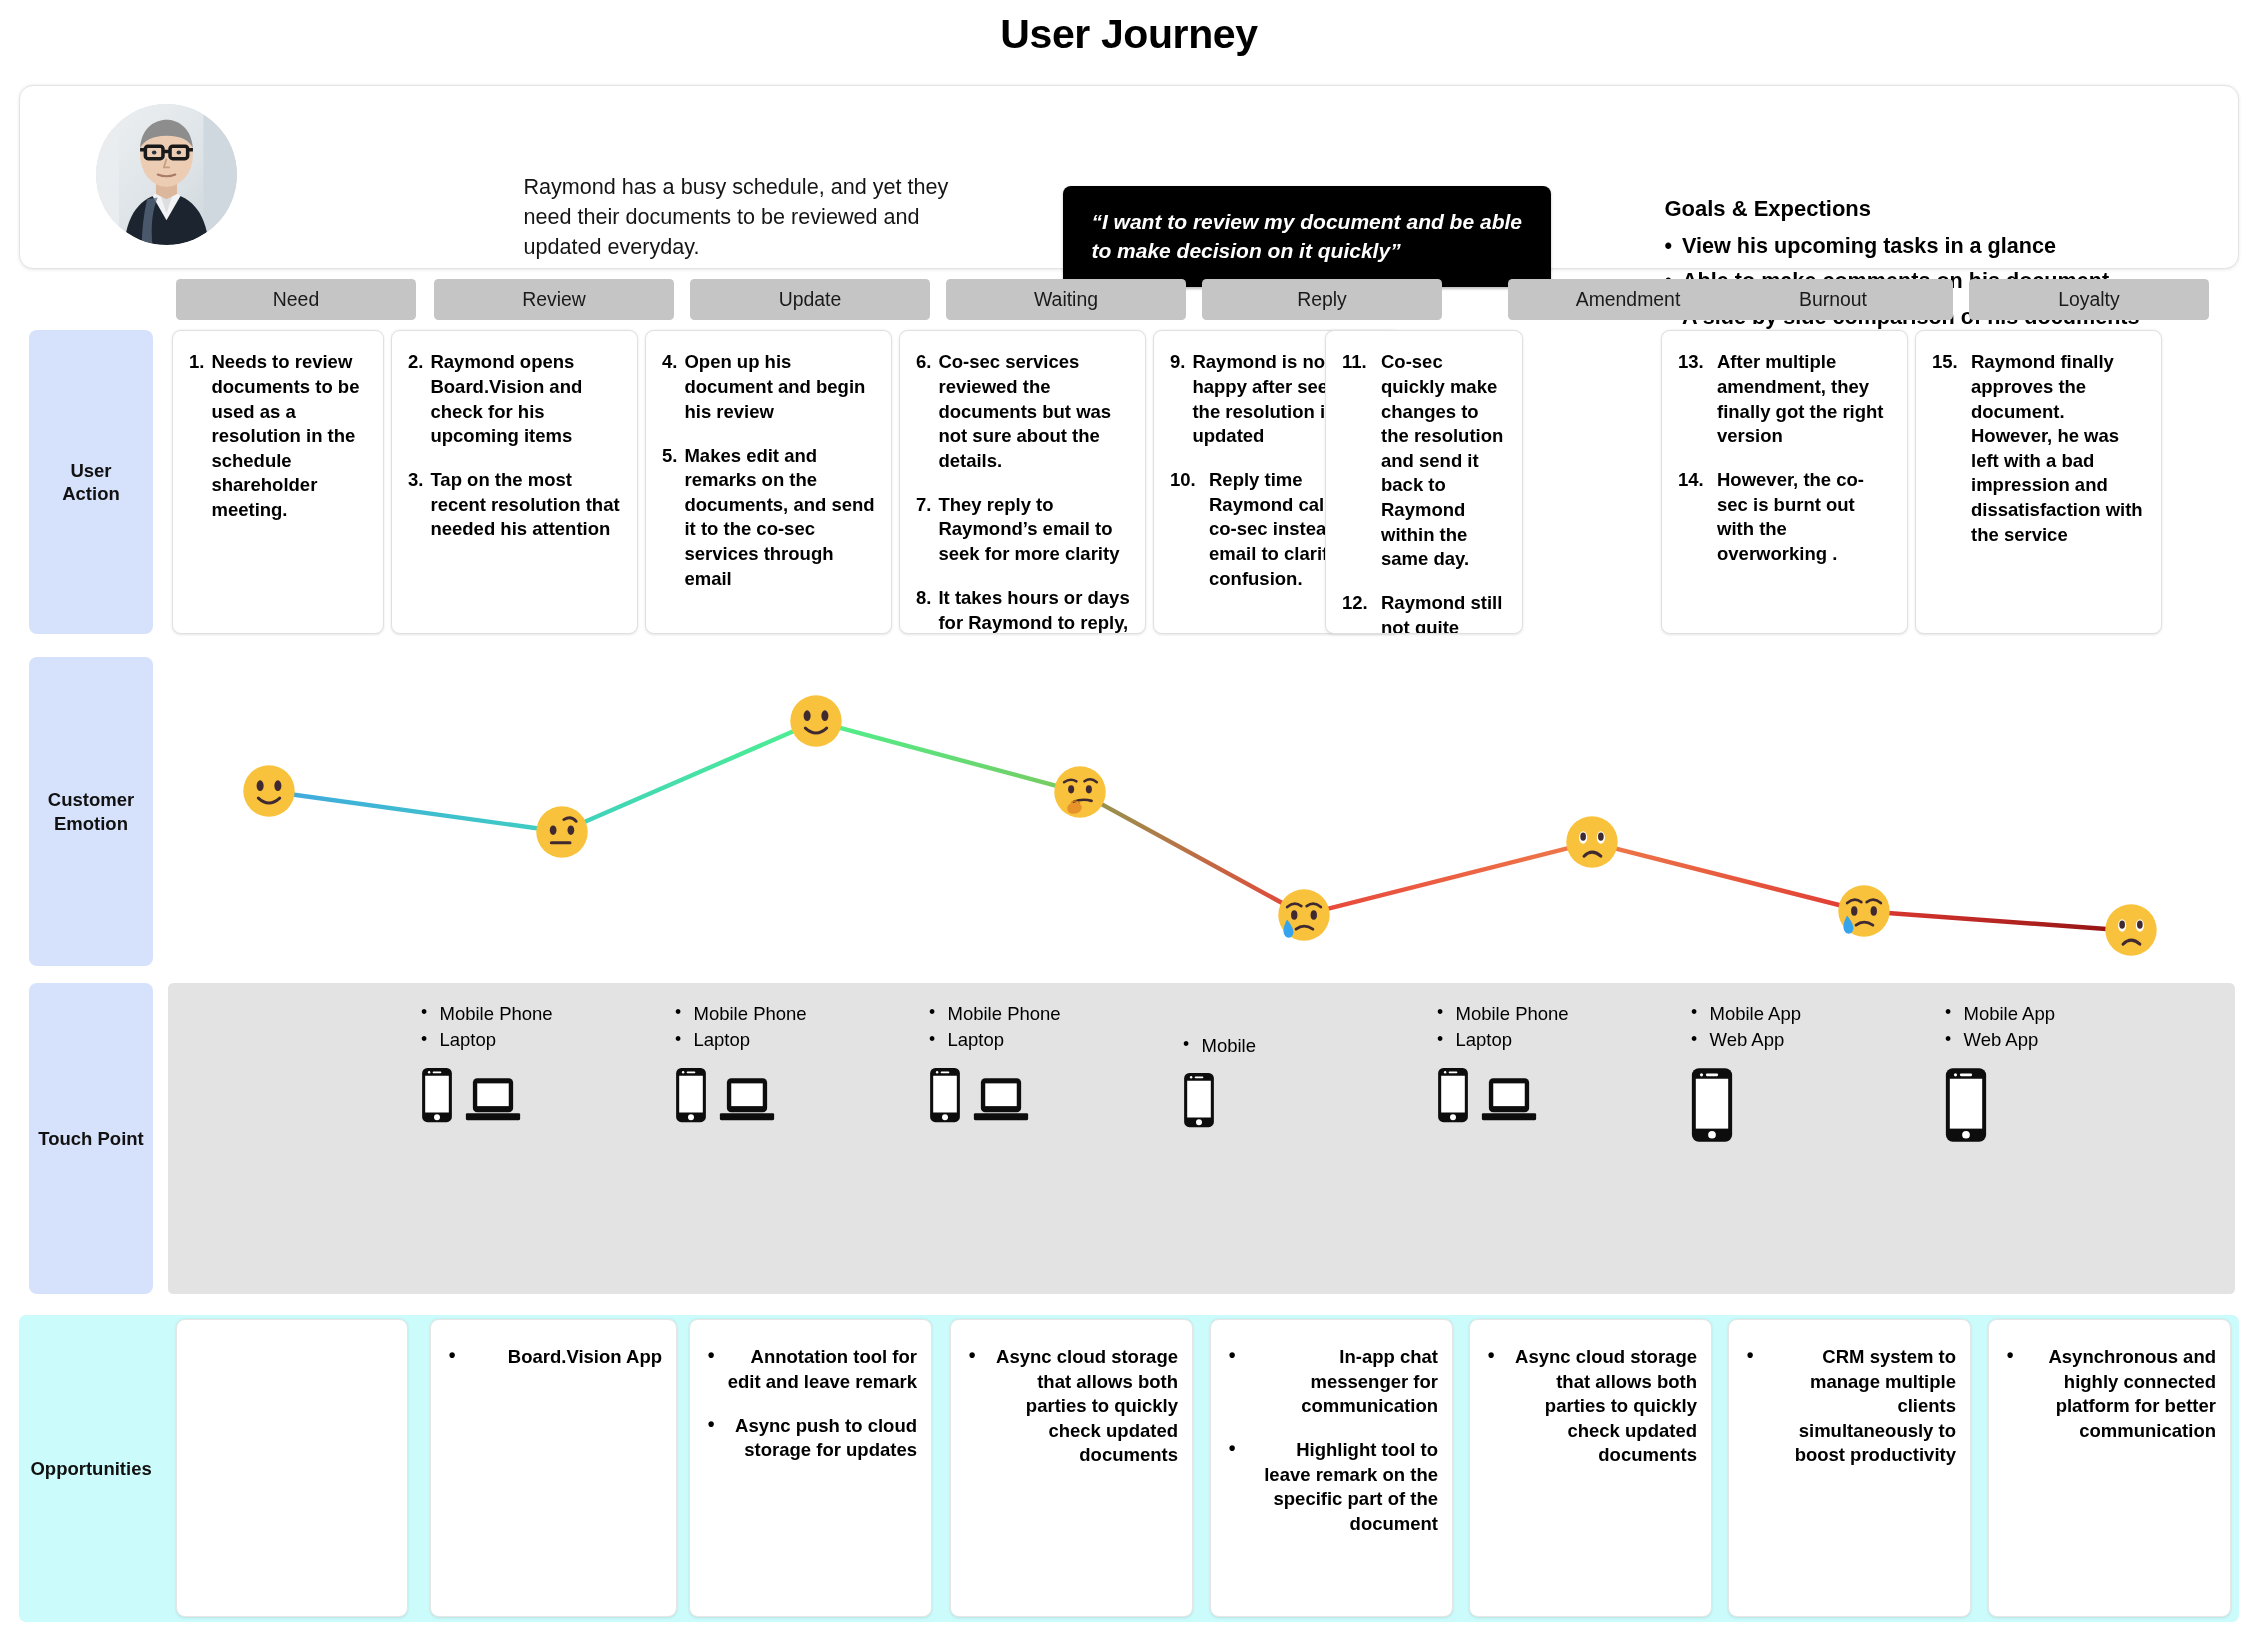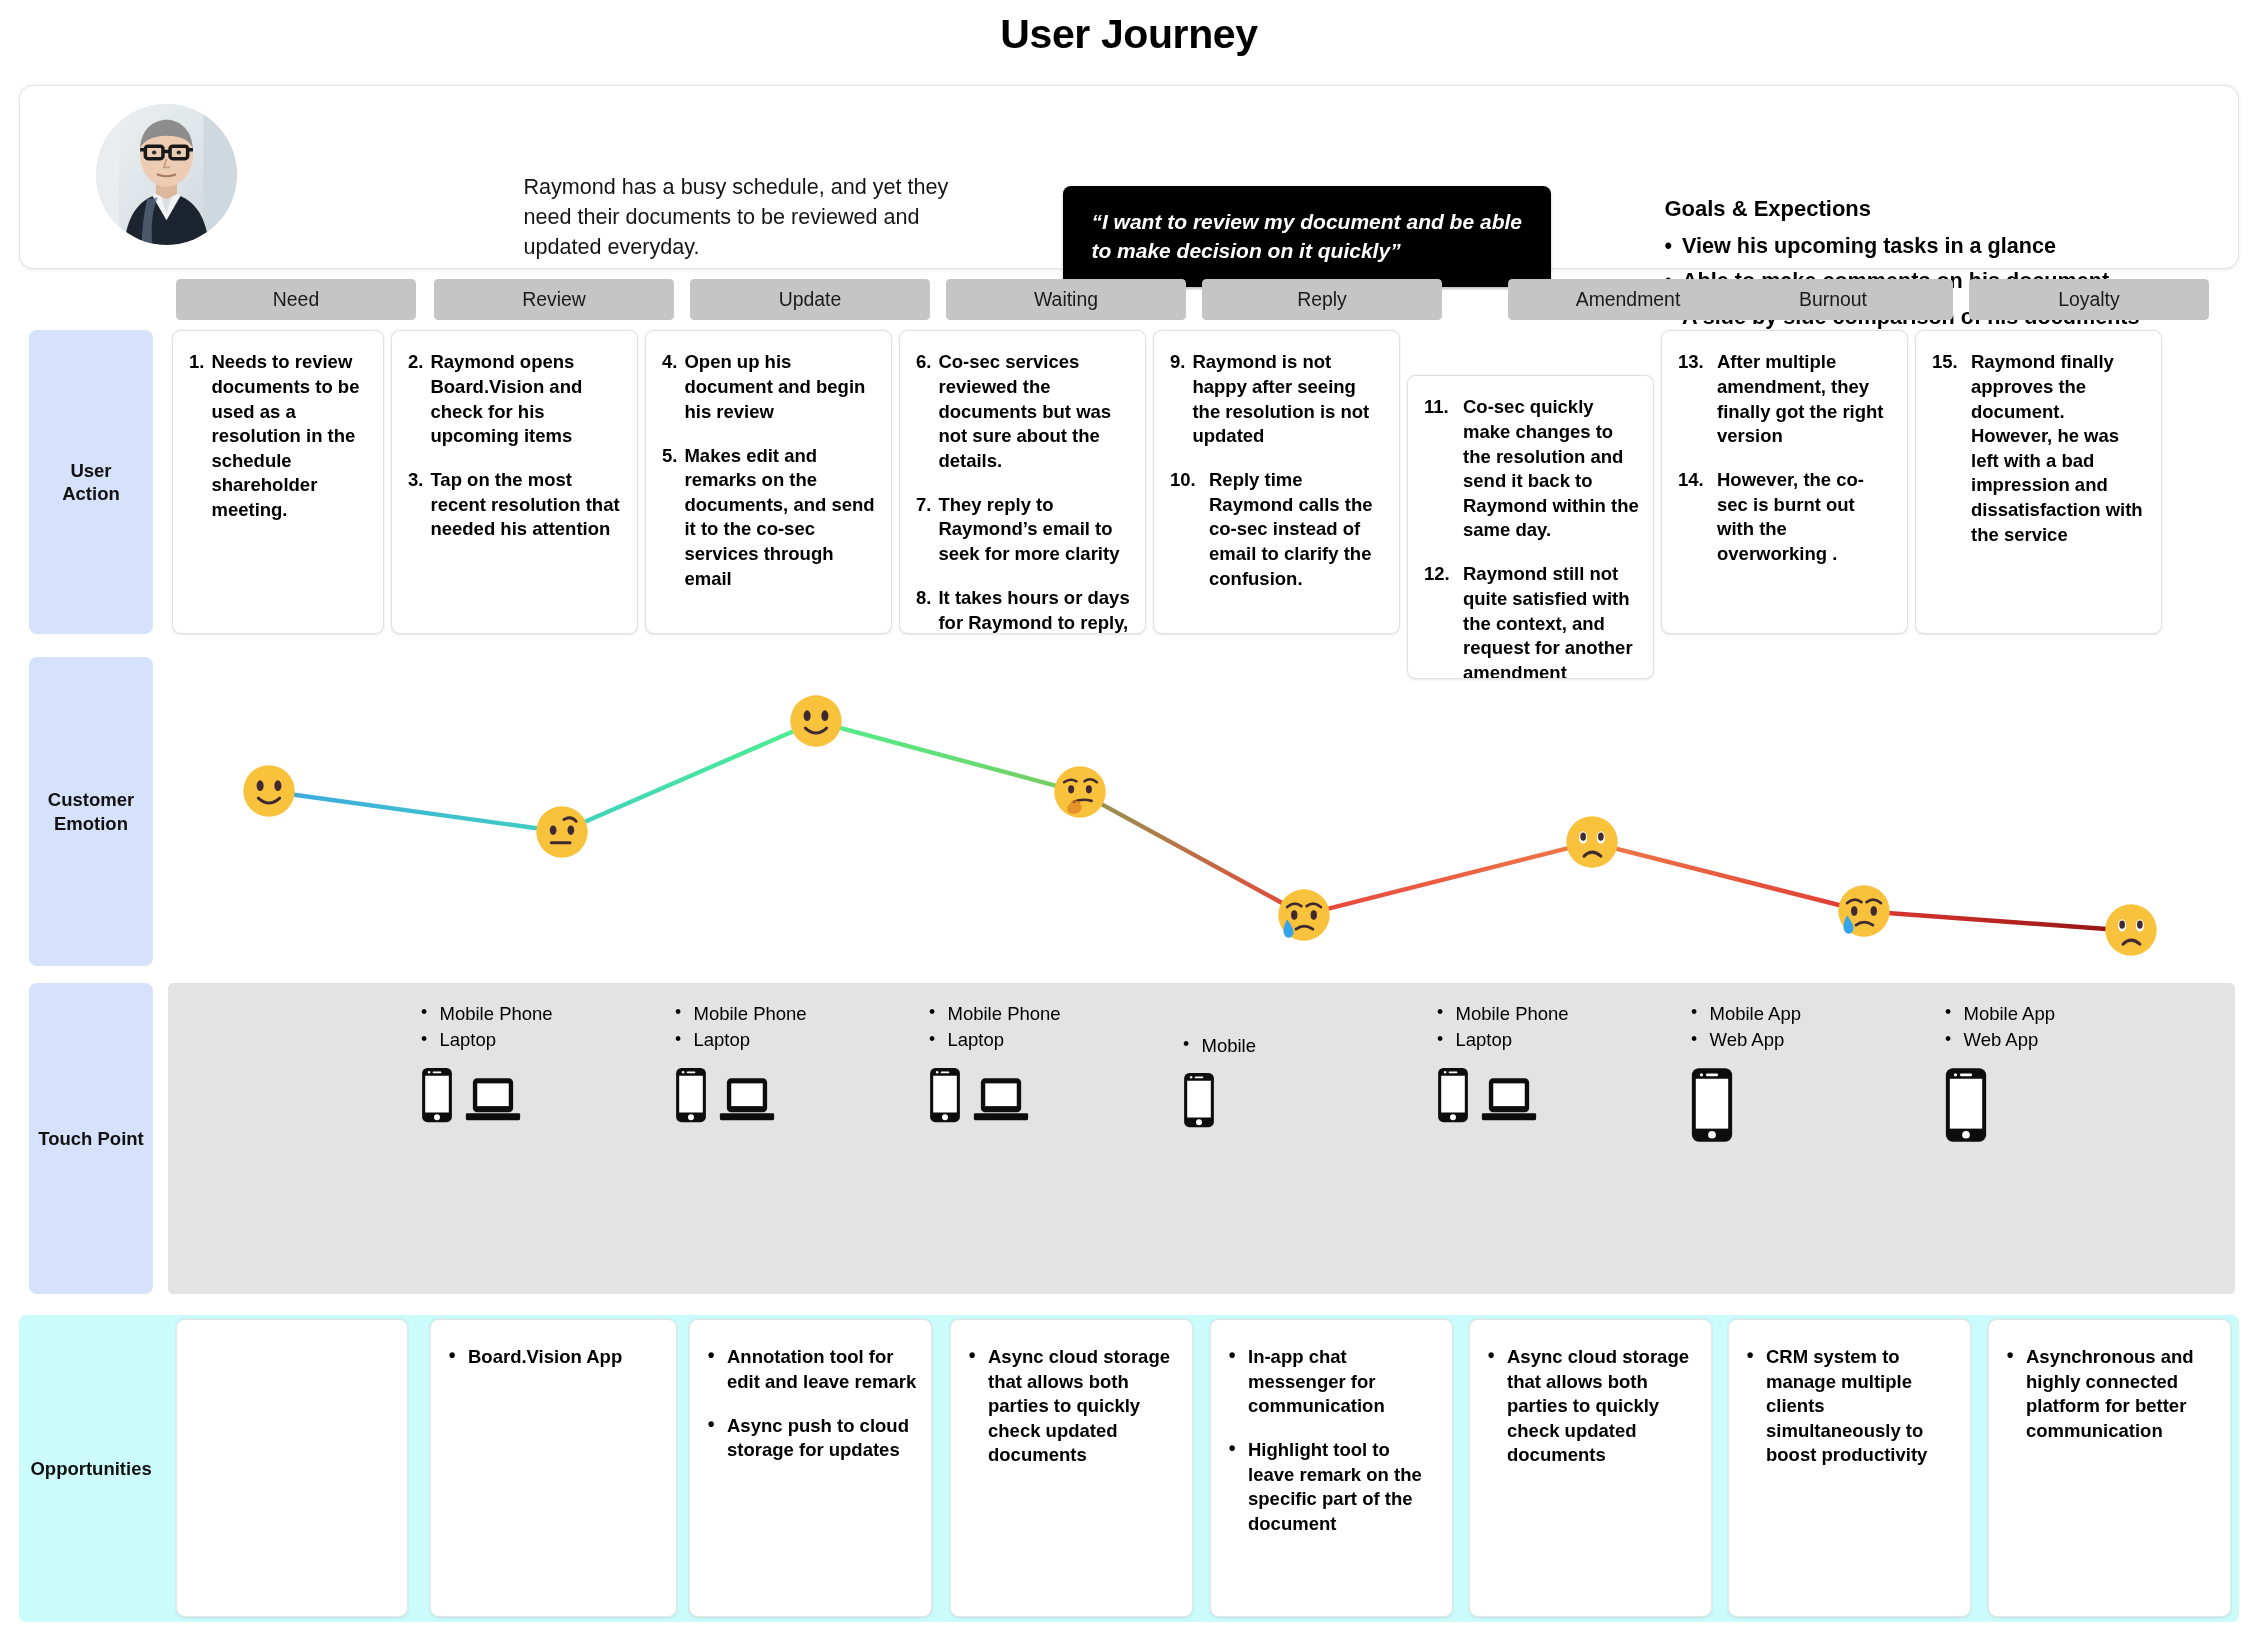--- a/index.html
+++ b/index.html
@@ -213,20 +213,21 @@
   }
   .op-card {
     position: absolute; top: 1319px;
     height: 298px;
     background: #fff;
     border: 0.9px solid #e6e6e6;
     border-radius: 8.8px;
     box-shadow: 0 0.9px 2.6px rgba(0,0,0,0.10);
     padding: 25px 14px 9px 16px;
     overflow: hidden;
+    text-align: right;
   }
   .op-item {
     font-size: 18.5px;
     font-weight: bold;
     color: #000;
     line-height: 1.33;
     position: relative;
     padding-left: 21px;
     margin-bottom: 19.4px;
   }
@@ -385,21 +386,21 @@
       <div class="ua-card" style="left: 1153px; width: 247px;">
         <div class="ua-item">
           <span class="ua-num">9.</span>
           <span class="ua-text">Raymond is not happy after seeing the resolution is not updated</span>
         </div>
         <div class="ua-item">
           <span class="ua-num wide">10.</span>
           <span class="ua-text">Reply time Raymond calls the co-sec instead of email to clarify the confusion.</span>
         </div>
       </div>
-      <div class="ua-card" style="left: 1407px; width: 247px; margin-top: 45px;">
+      <div class="ua-card" style="left: 1325px; width: 198px;">
         <div class="ua-item">
           <span class="ua-num wide">11.</span>
           <span class="ua-text">Co-sec quickly make changes to the resolution and send it back to Raymond within the same day.</span>
         </div>
         <div class="ua-item">
           <span class="ua-num wide">12.</span>
           <span class="ua-text">Raymond still not quite satisfied with the context, and request for another amendment</span>
         </div>
       </div>
       <div class="ua-card" style="left: 1661px; width: 247px;">

